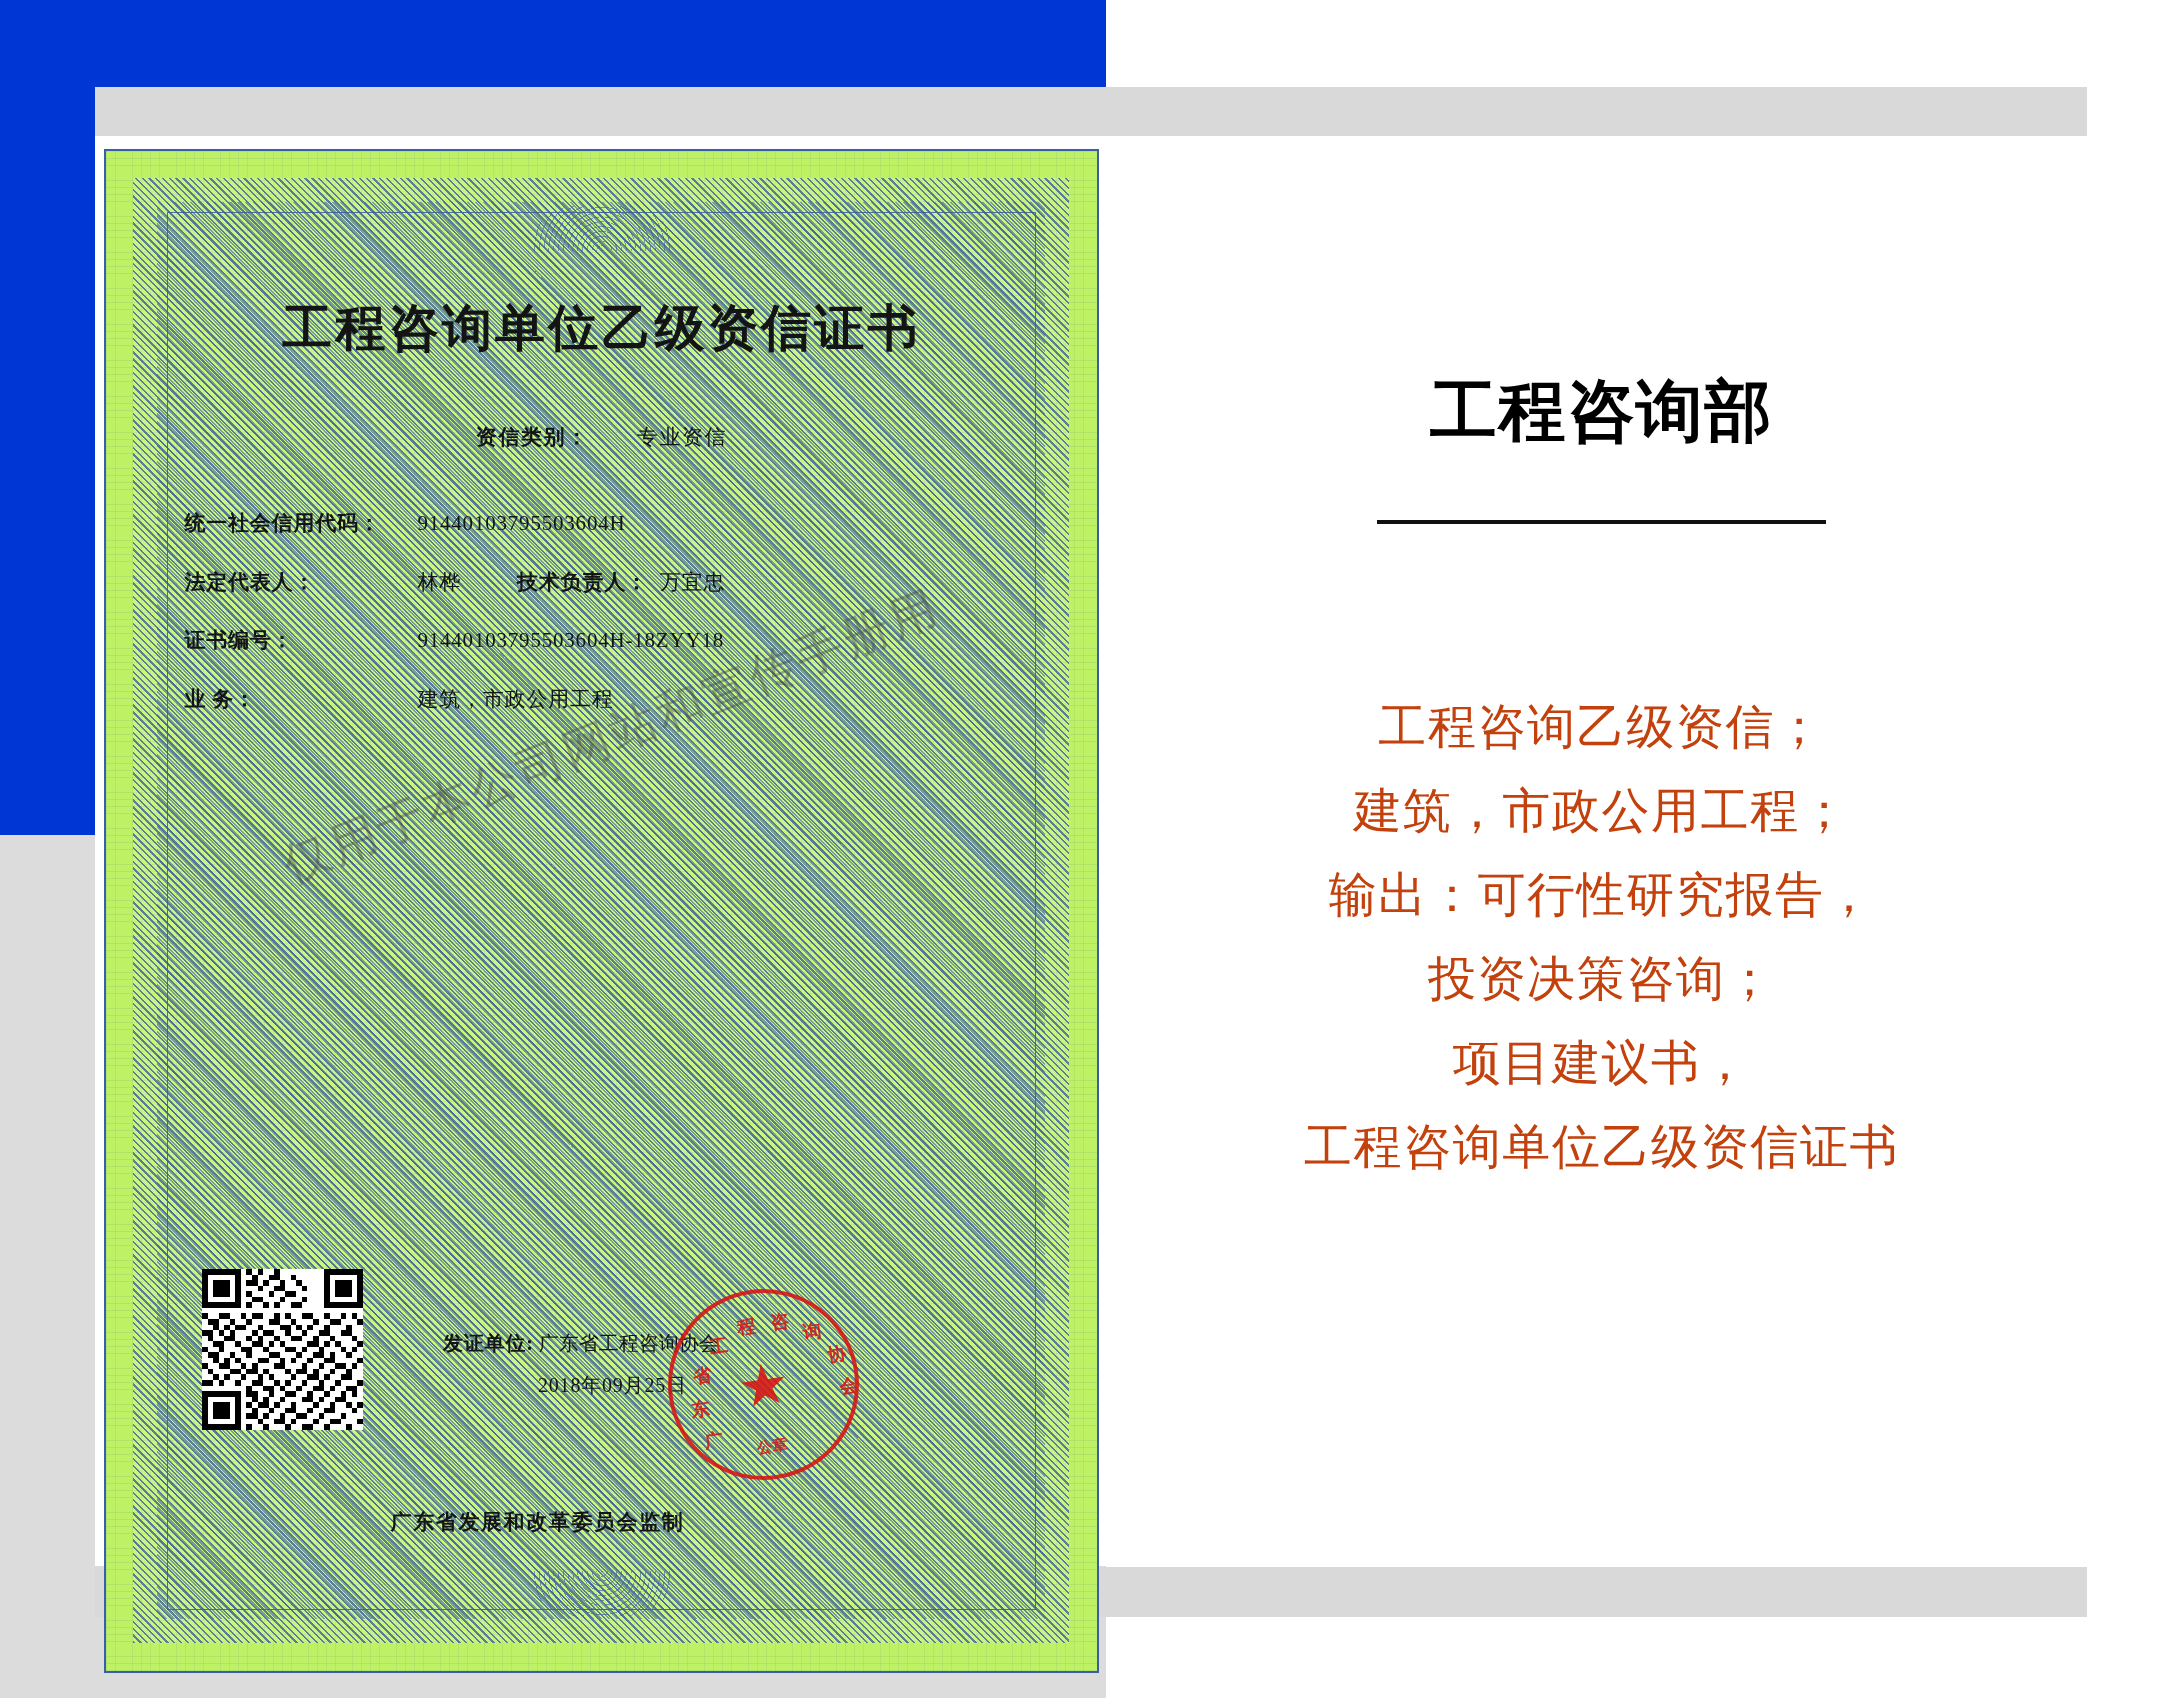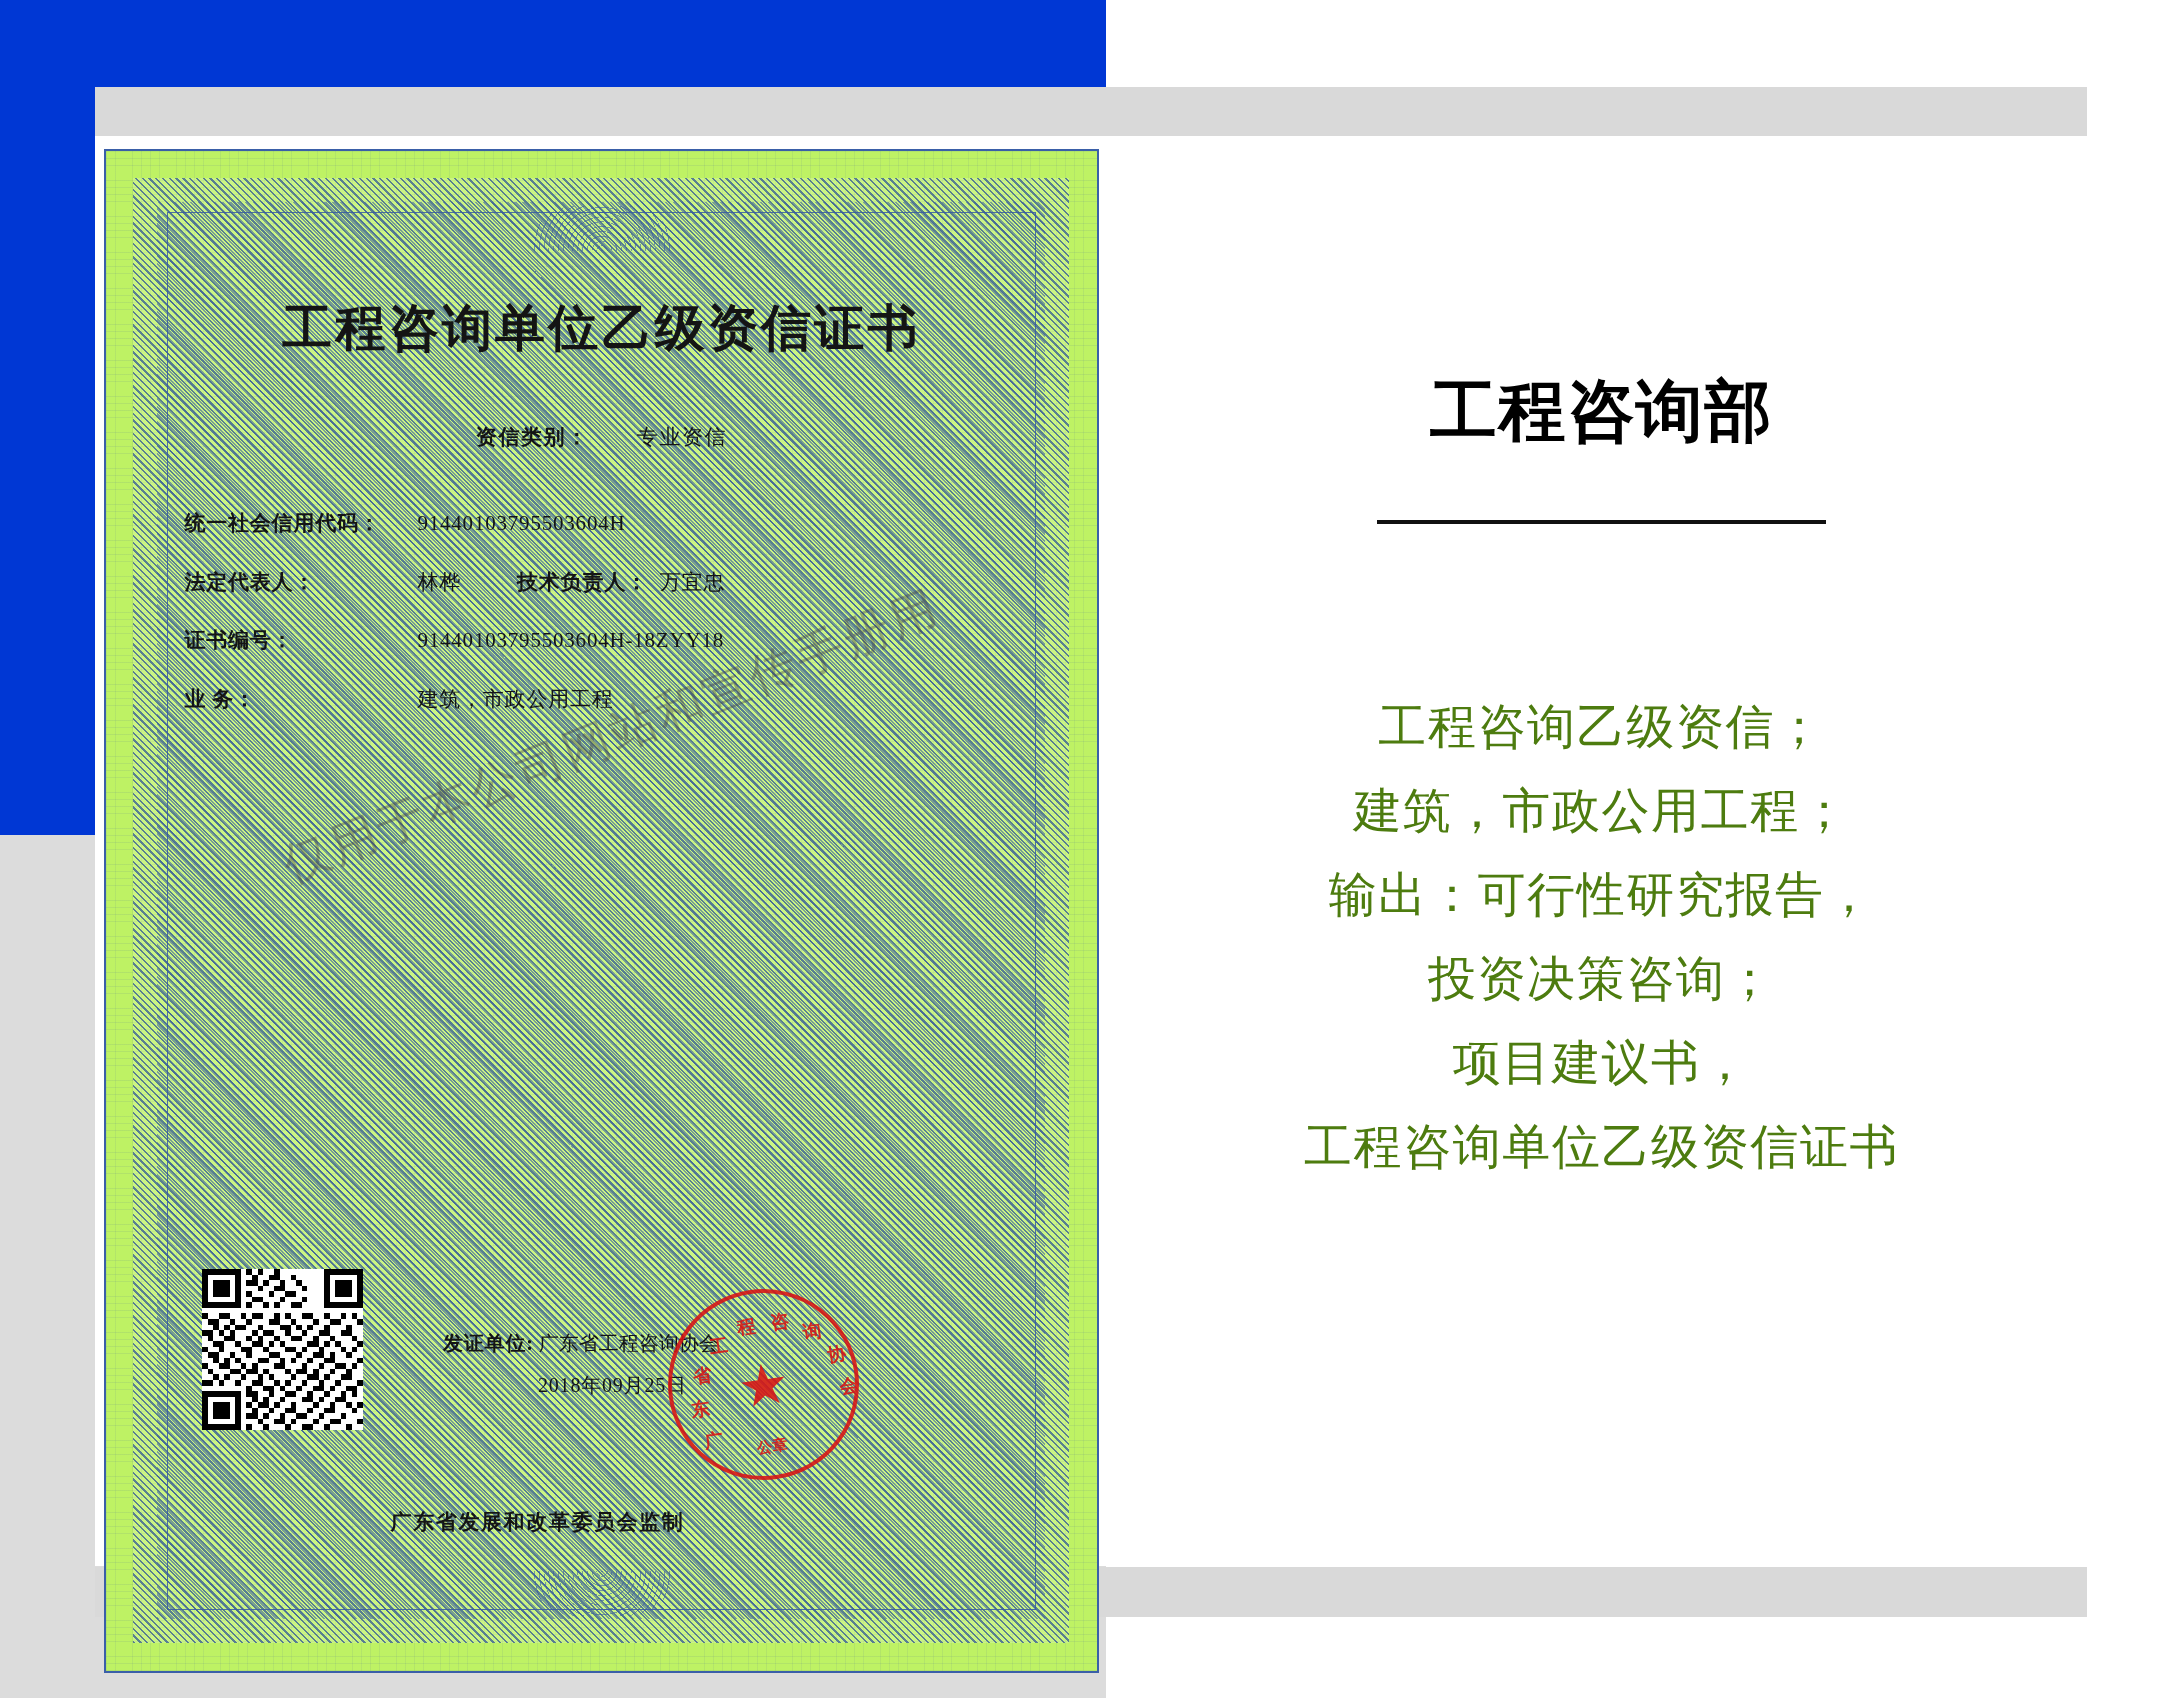--- a/index.html
+++ b/index.html
@@ -270,21 +270,21 @@
   .divider {
     margin-top: 64px;
     width: 449px;
     height: 4px;
     background: #111111;
   }
   .right-body {
     margin-top: 161px;
     text-align: center;
     font-size: 48px;
-    color: #4d7c0f;
+    color: #c2410c;
     line-height: 1.75;
     font-family: "Liberation Serif", "DejaVu Serif", serif;
     letter-spacing: 1.6px;
   }
   .right-body div { white-space: nowrap; }
 </style>
 </head>
 <body>
 
 <div class="bg-blue"></div>

